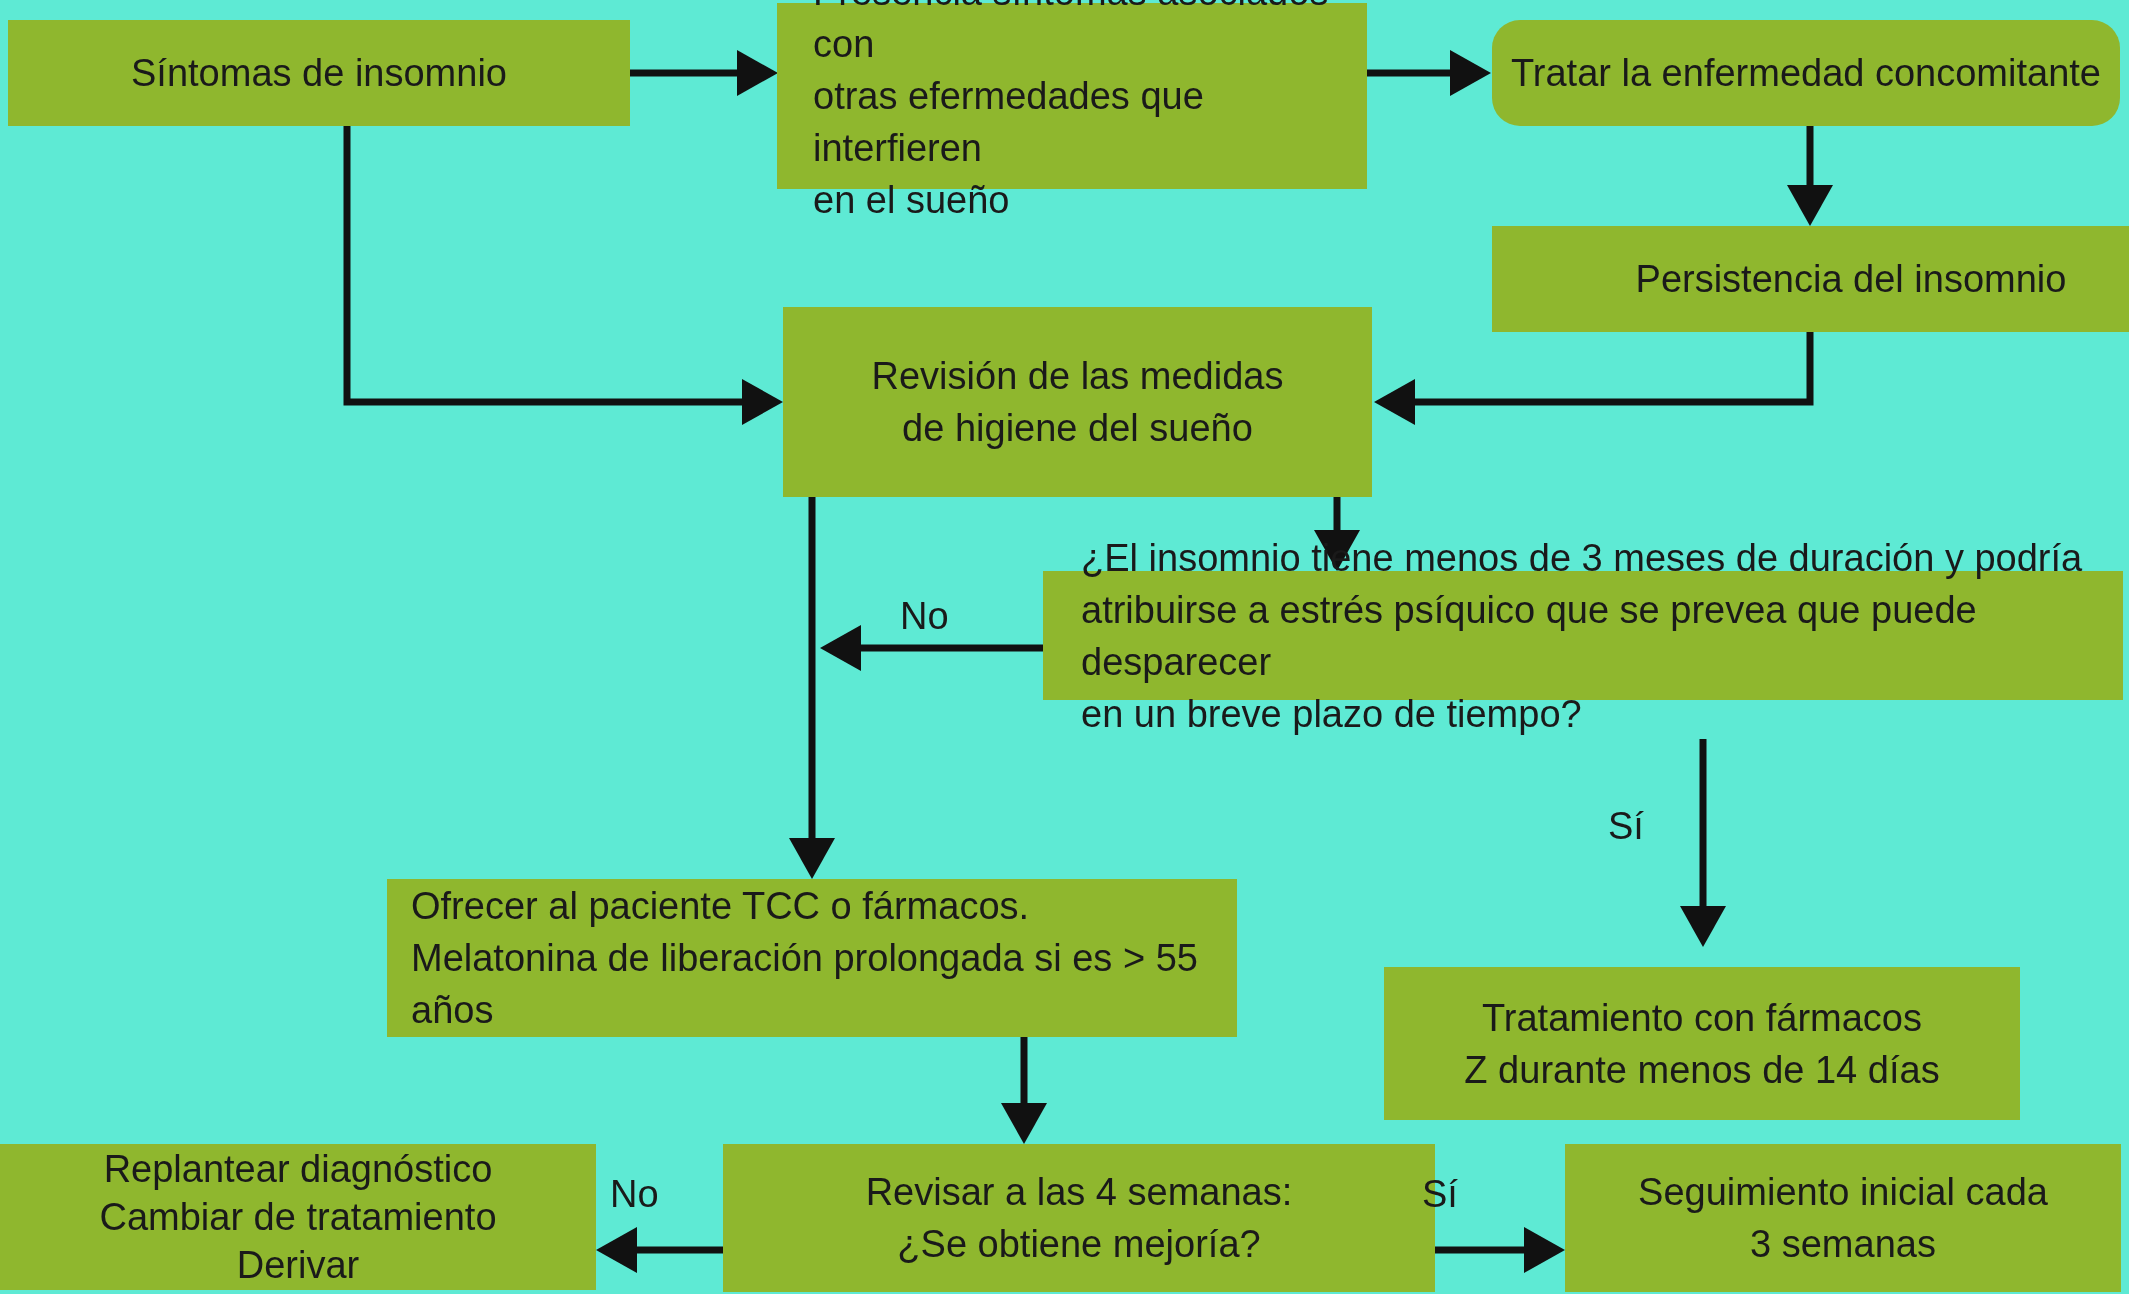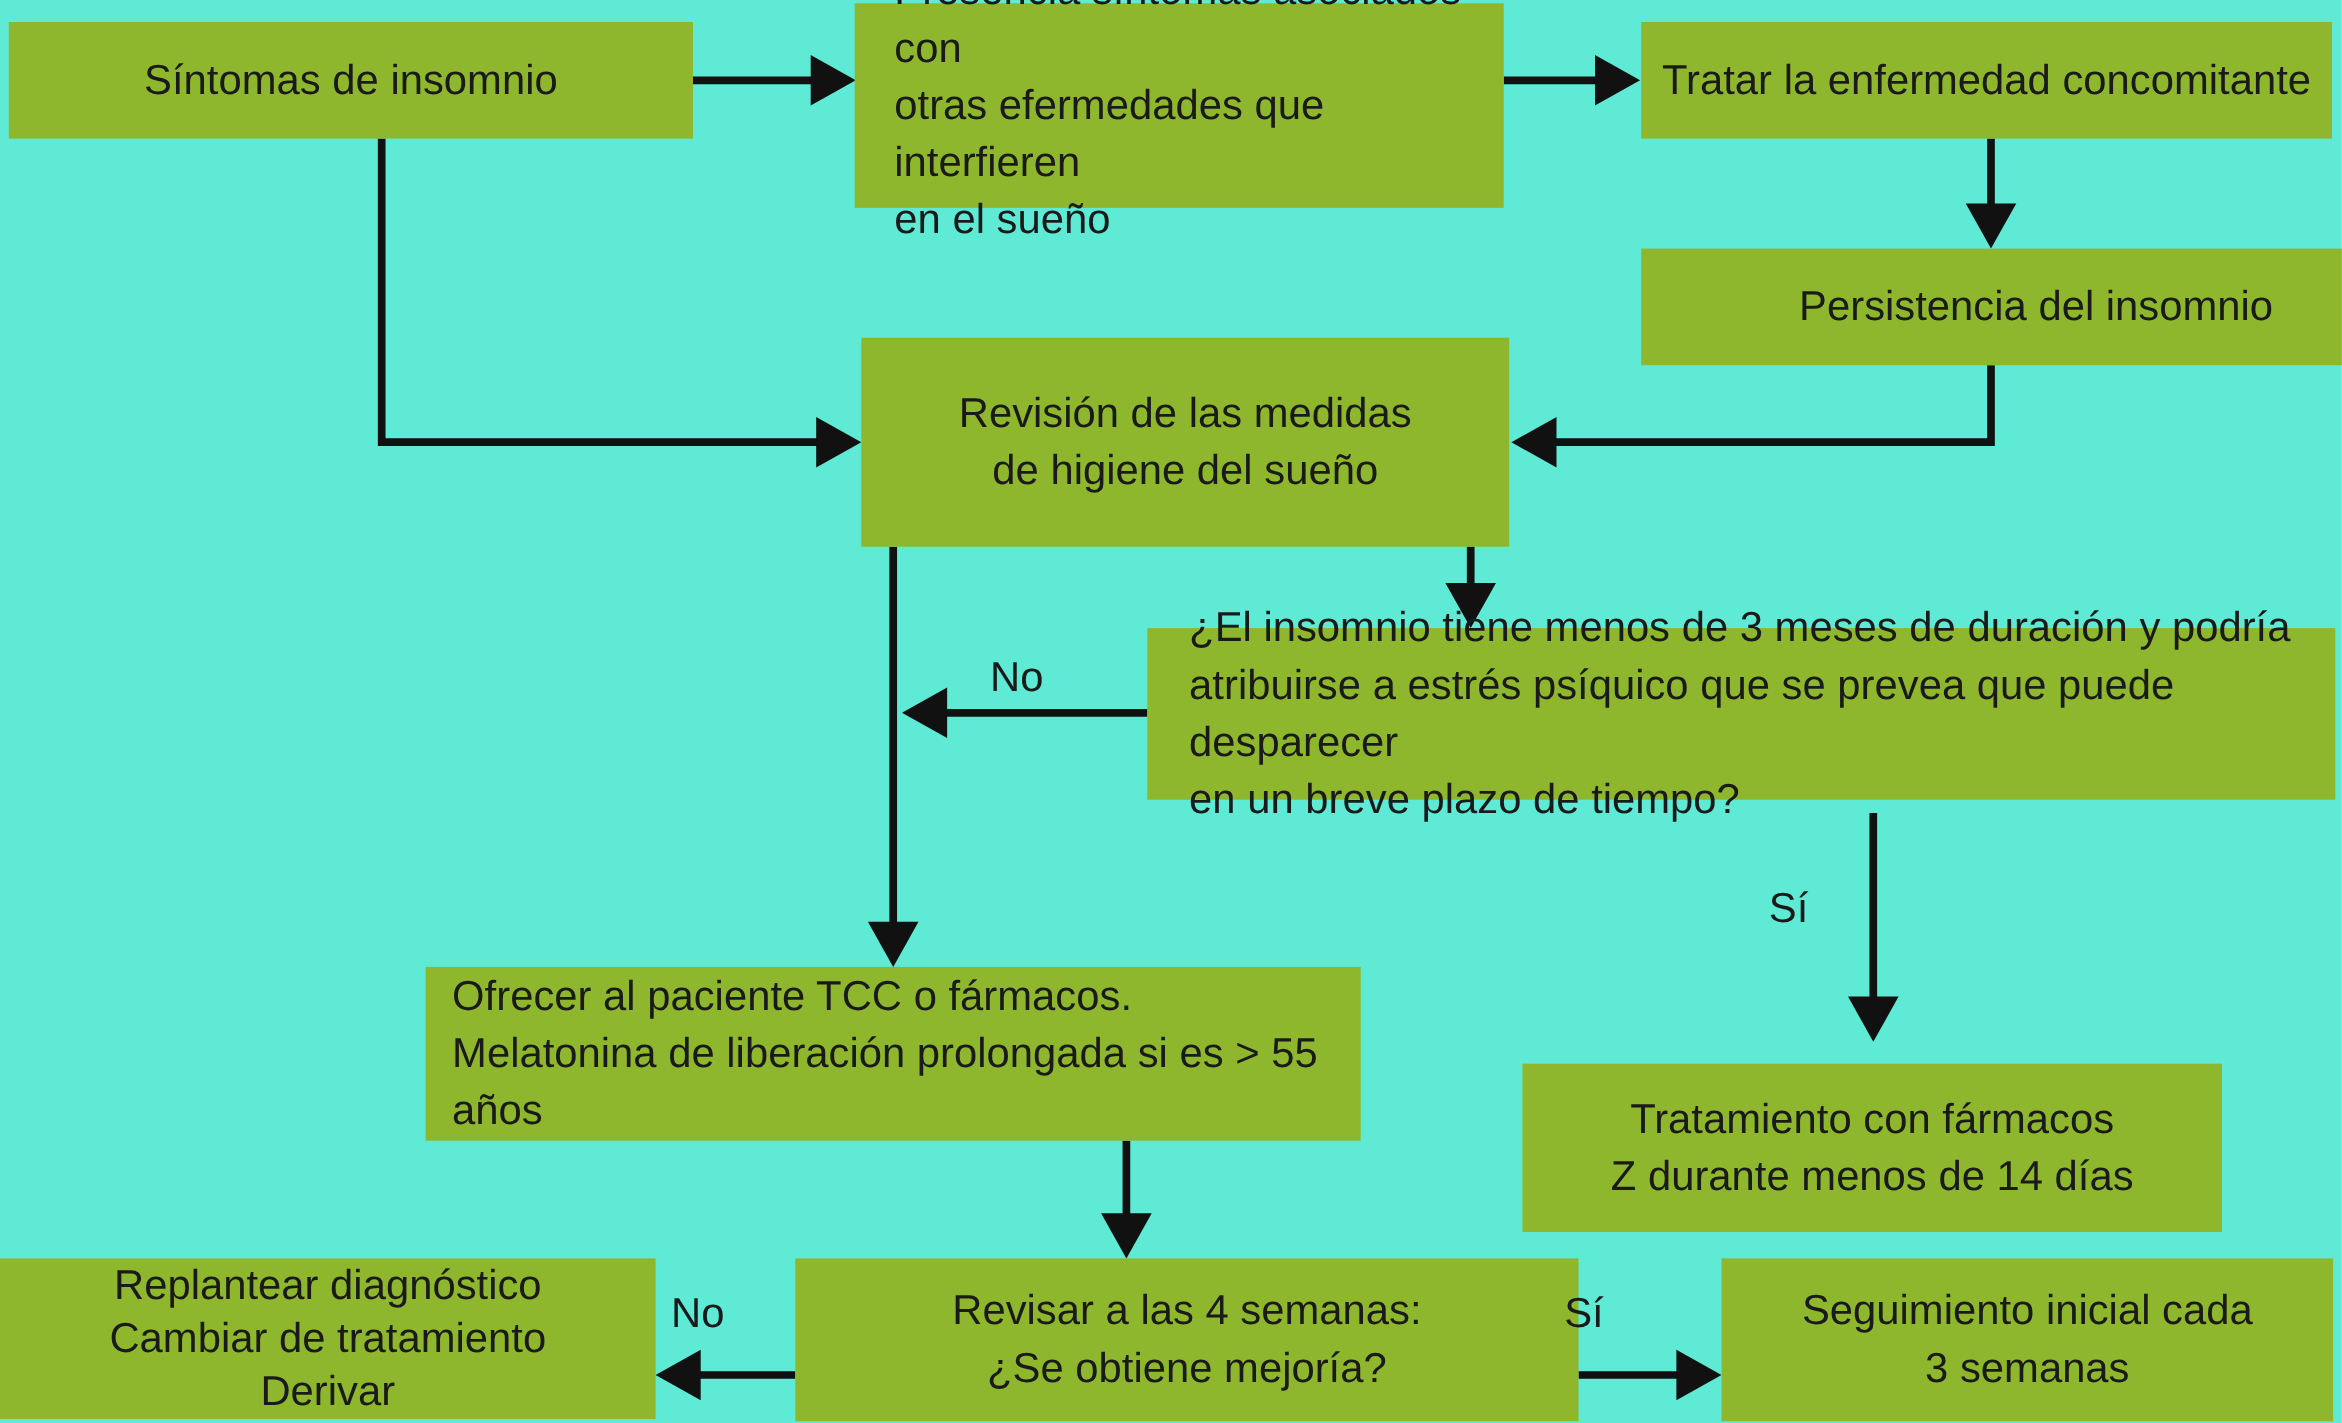--- a/index.html
+++ b/index.html
@@ -25,24 +25,24 @@
   .node.center{text-align:center;}
   .node.leftalign{justify-content:flex-start;text-align:left;}
   .edge-label{
     position:absolute;width:100px;
     color:#1a1a1a;font-size:38px;line-height:44px;
     text-align:left;
   }
   
   #n-sintomas    {left:8px;    top:20px;   width:622px;  height:106px;}
   #n-presencia   {left:777px;  top:3px;    width:590px;  height:186px;  padding-left:36px;}
-  #n-tratar      {left:1492px; top:20px;   width:628px;  height:106px;}
+  #n-tratar      {left:1492px; top:20px;   width:628px;  height:106px;border-radius:28px;}
   #n-persistencia{left:1492px; top:226px;  width:718px;  height:106px;text-align:right;}
   #n-revision    {left:783px;  top:307px;  width:589px;  height:190px;}
-  #n-pregunta    {left:1043px; top:571px;  width:1080px; height:156px;  padding-left:38px;}
+  #n-pregunta    {left:1043px; top:571px;  width:1080px; height:129px;  padding-left:38px;}
   #n-ofrecer     {left:387px;  top:879px;  width:850px;  height:158px;  padding-left:24px;}
   #n-tratamiento {left:1384px; top:947px;  width:636px;  height:153px;margin-top:20px;}
   #n-replantear  {left:0px;    top:1144px; width:596px;  height:146px;  line-height:48px;}
   #n-revisar     {left:723px;  top:1144px; width:712px;  height:148px;}
   #n-seguimiento {left:1565px; top:1144px; width:556px;  height:148px;}
   
   #lab-no1{left:900px;  top:594px;}
   #lab-si1{left:1608px; top:804px;}
   #lab-no2{left:610px;  top:1172px;}
   #lab-si2{left:1422px; top:1172px;}

